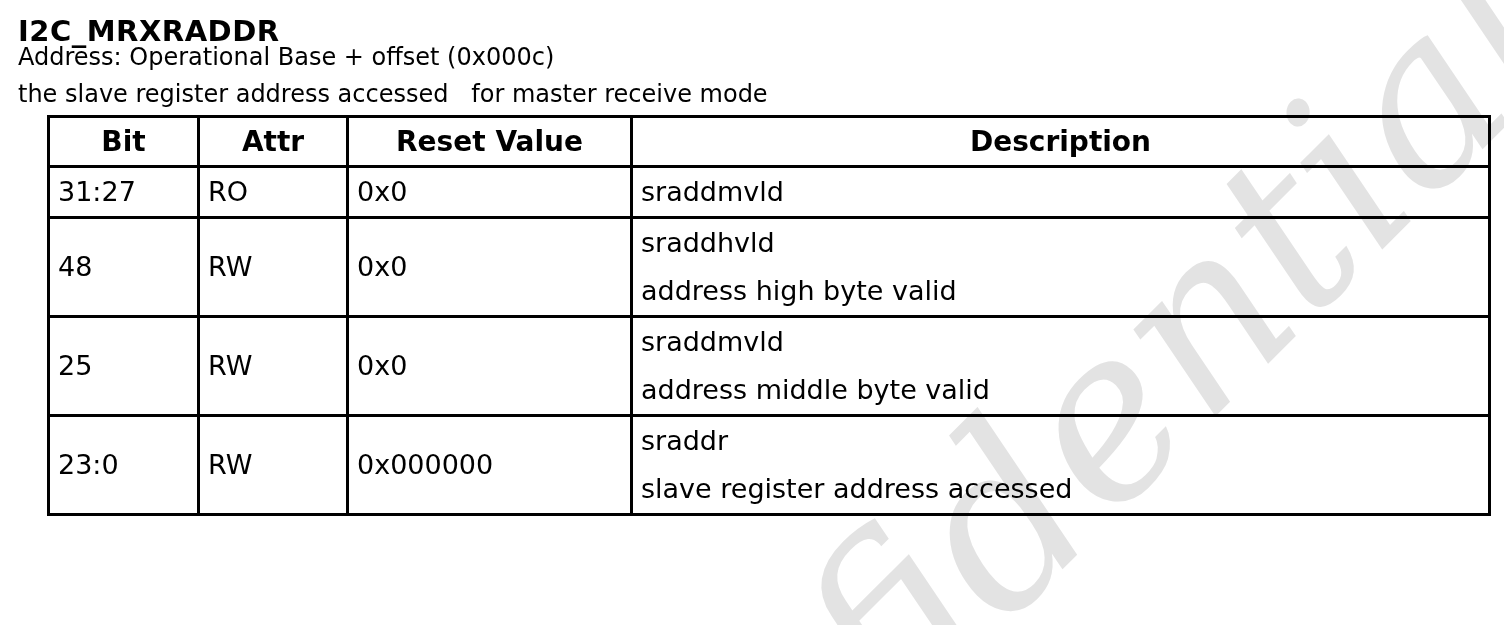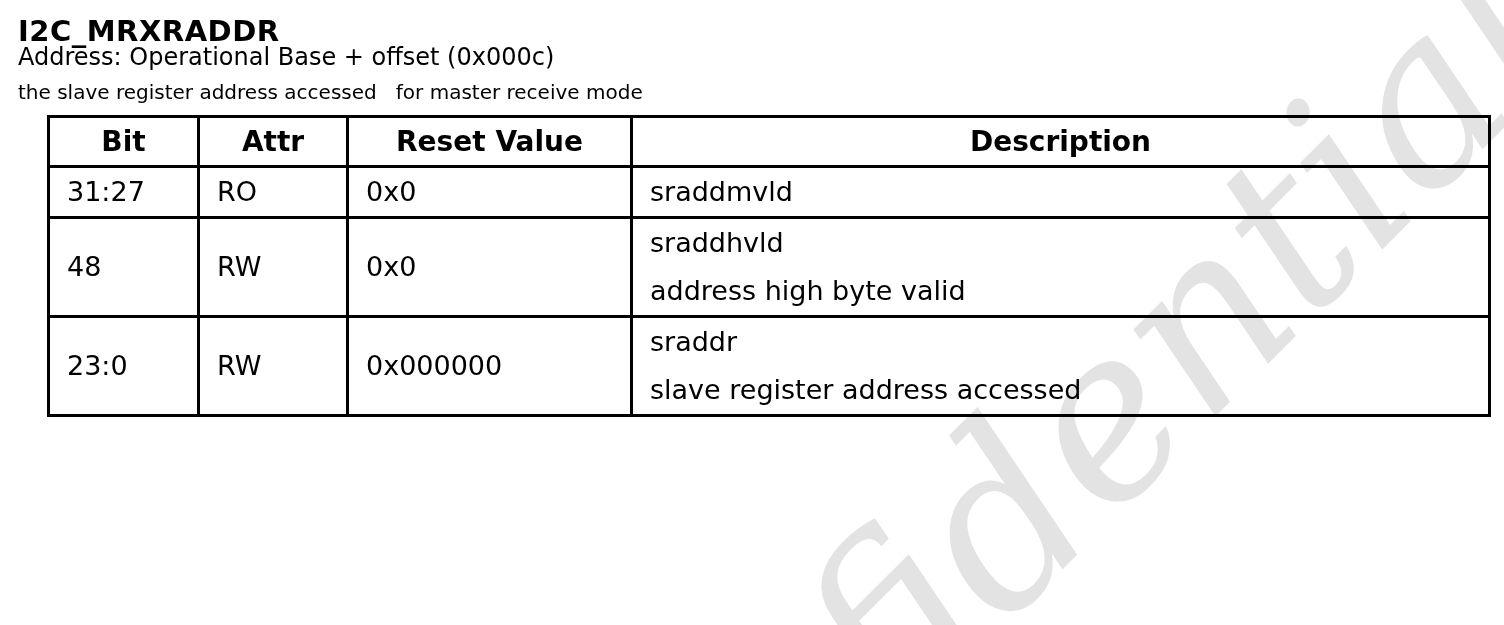--- a/index.html
+++ b/index.html
@@ -56,21 +56,21 @@
     position: absolute;
     left: 18px;
     top: 43px;
     font-size: 24px;
     white-space: pre;
   }
   .doc-subtitle {
     position: absolute;
     left: 18px;
     top: 80px;
-    font-size: 20px;
+    font-size: 24px;
     white-space: pre;
   }
 
   
   table.register {
     position: absolute;
     left: 47px;
     top: 115px;
     width: 1441px;
     border-collapse: collapse;
@@ -87,21 +87,21 @@
   }
   table.register th {
     height: 47px;
     font-size: 28px;
     font-weight: bold;
     text-align: center;
     padding: 0 12px;
   }
   table.register td {
     text-align: left;
-    padding: 0 4px 0 17px;
+    padding: 0 4px 0 8px;
     line-height: 48px;
     white-space: pre-line;
   }
   col.c-bit   { width: 150px; }
   col.c-attr  { width: 149px; }
   col.c-reset { width: 284px; }
   col.c-desc  { width: 858px; }
 </style>
 </head>
 <body>
@@ -137,20 +137,27 @@
           <td>sraddmvld</td>
         </tr>
         <tr>
           <td>48</td>
           <td>RW</td>
           <td>0x0</td>
           <td>sraddhvld
 address high byte valid</td>
         </tr>
         <tr>
+          <td>25</td>
+          <td>RW</td>
+          <td>0x0</td>
+          <td>sraddmvld
+address middle byte valid</td>
+        </tr>
+        <tr>
           <td>23:0</td>
           <td>RW</td>
           <td>0x000000</td>
           <td>sraddr
 slave register address accessed</td>
         </tr>
       </tbody>
   </table>
 
 </div>

